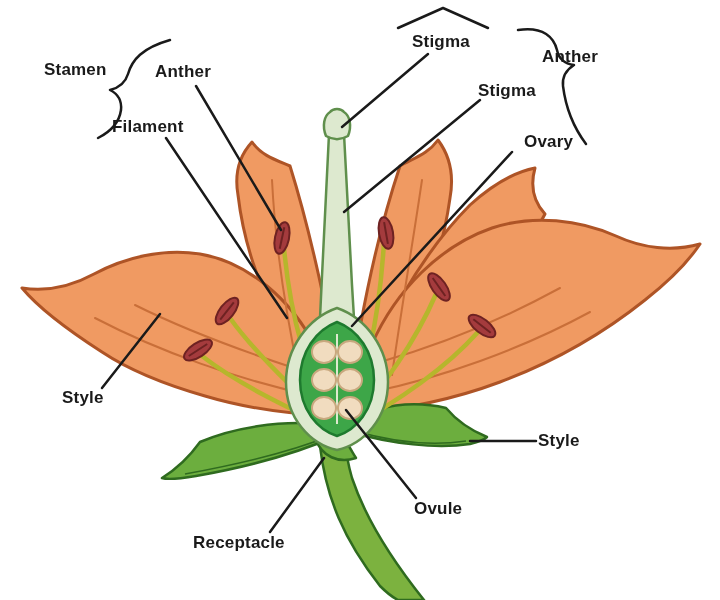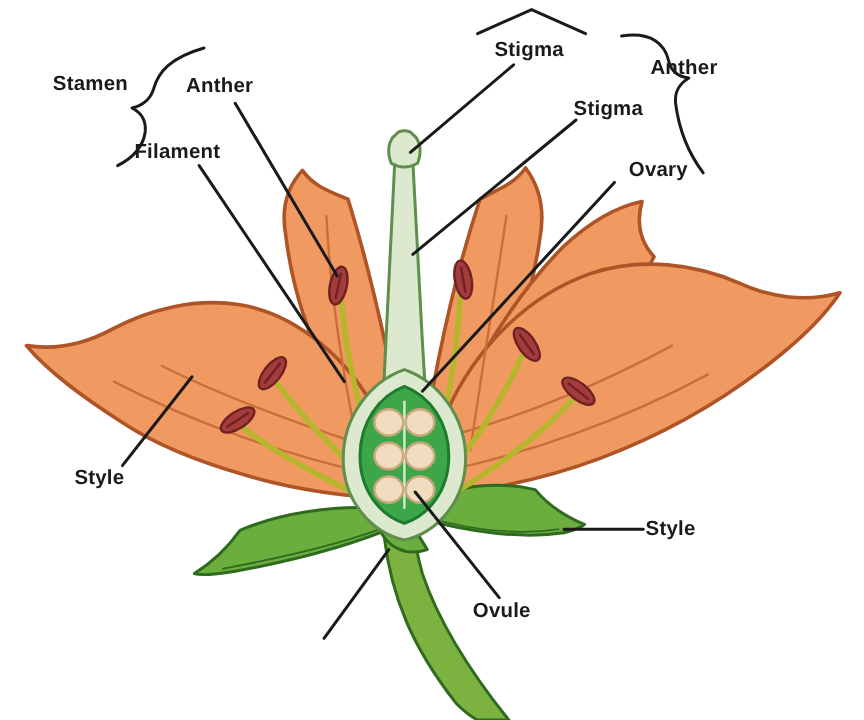--- a/index.html
+++ b/index.html
@@ -124,15 +124,16 @@
 
   <div class="lbl" style="left:44px;top:60px">Stamen</div>
   <div class="lbl" style="left:155px;top:62px">Anther</div>
   <div class="lbl" style="left:112px;top:117px">Filament</div>
   <div class="lbl" style="left:412px;top:32px">Stigma</div>
   <div class="lbl" style="left:542px;top:47px">Anther</div>
   <div class="lbl" style="left:478px;top:81px">Stigma</div>
   <div class="lbl" style="left:524px;top:132px">Ovary</div>
   <div class="lbl" style="left:62px;top:388px">Style</div>
   <div class="lbl" style="left:538px;top:431px">Style</div>
-  <div class="lbl" style="left:394px;top:499px">Ovule</div>
+  <div class="lbl" style="left:414px;top:499px">Ovule</div>
+  <div class="lbl" style="left:193px;top:533px">Receptacle</div>
 
 </div>
 
 </body></html>

